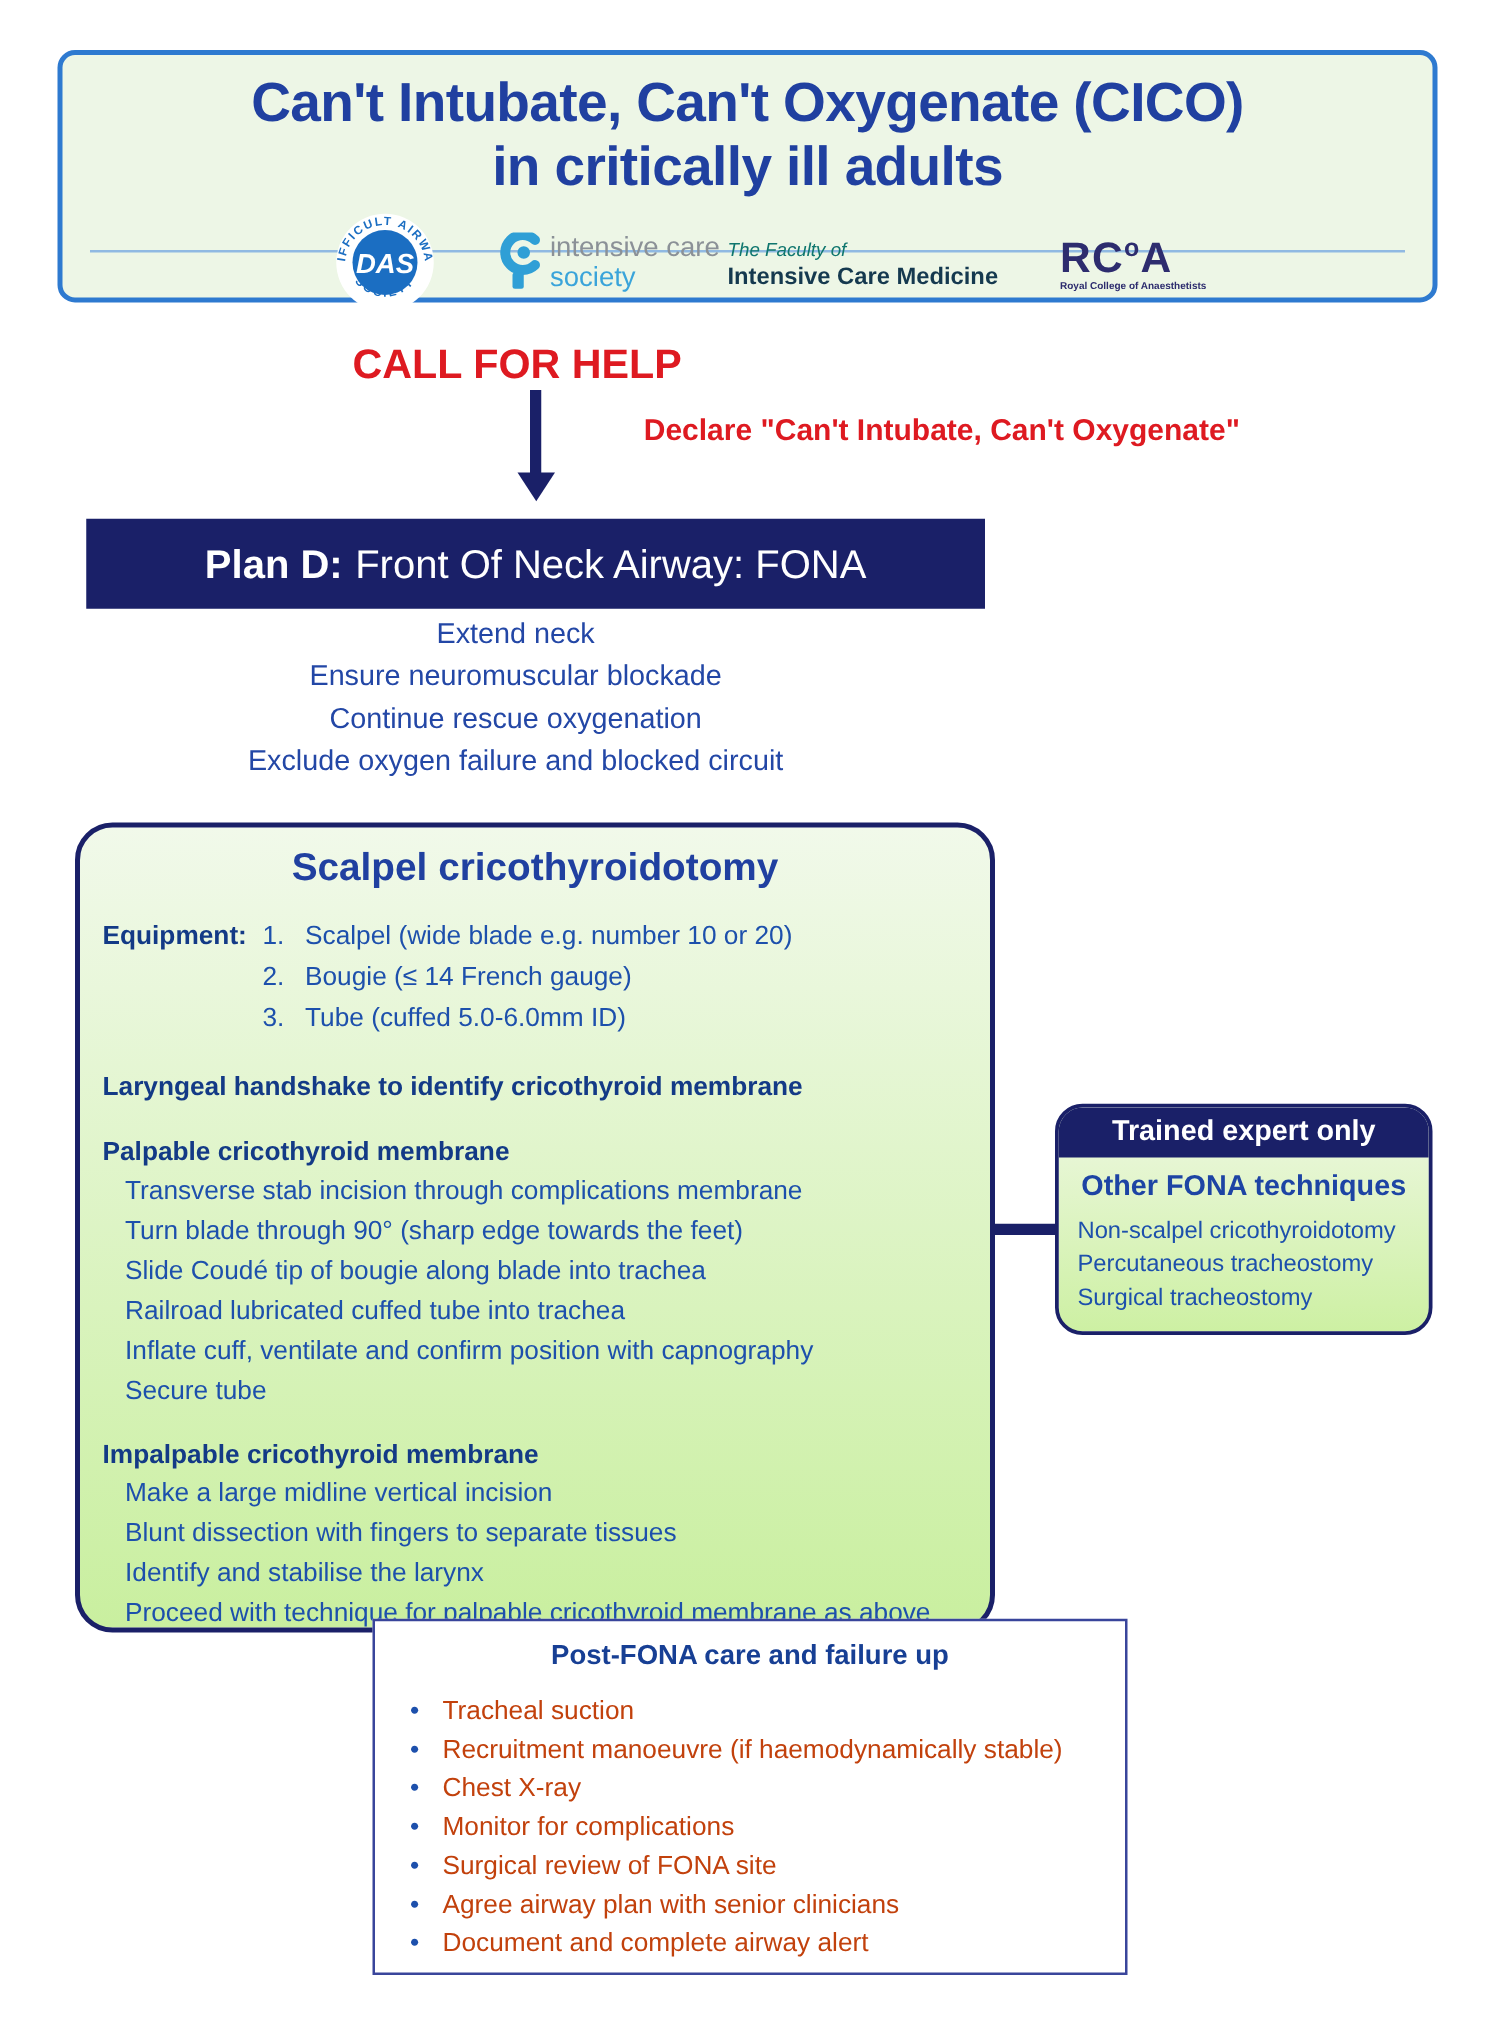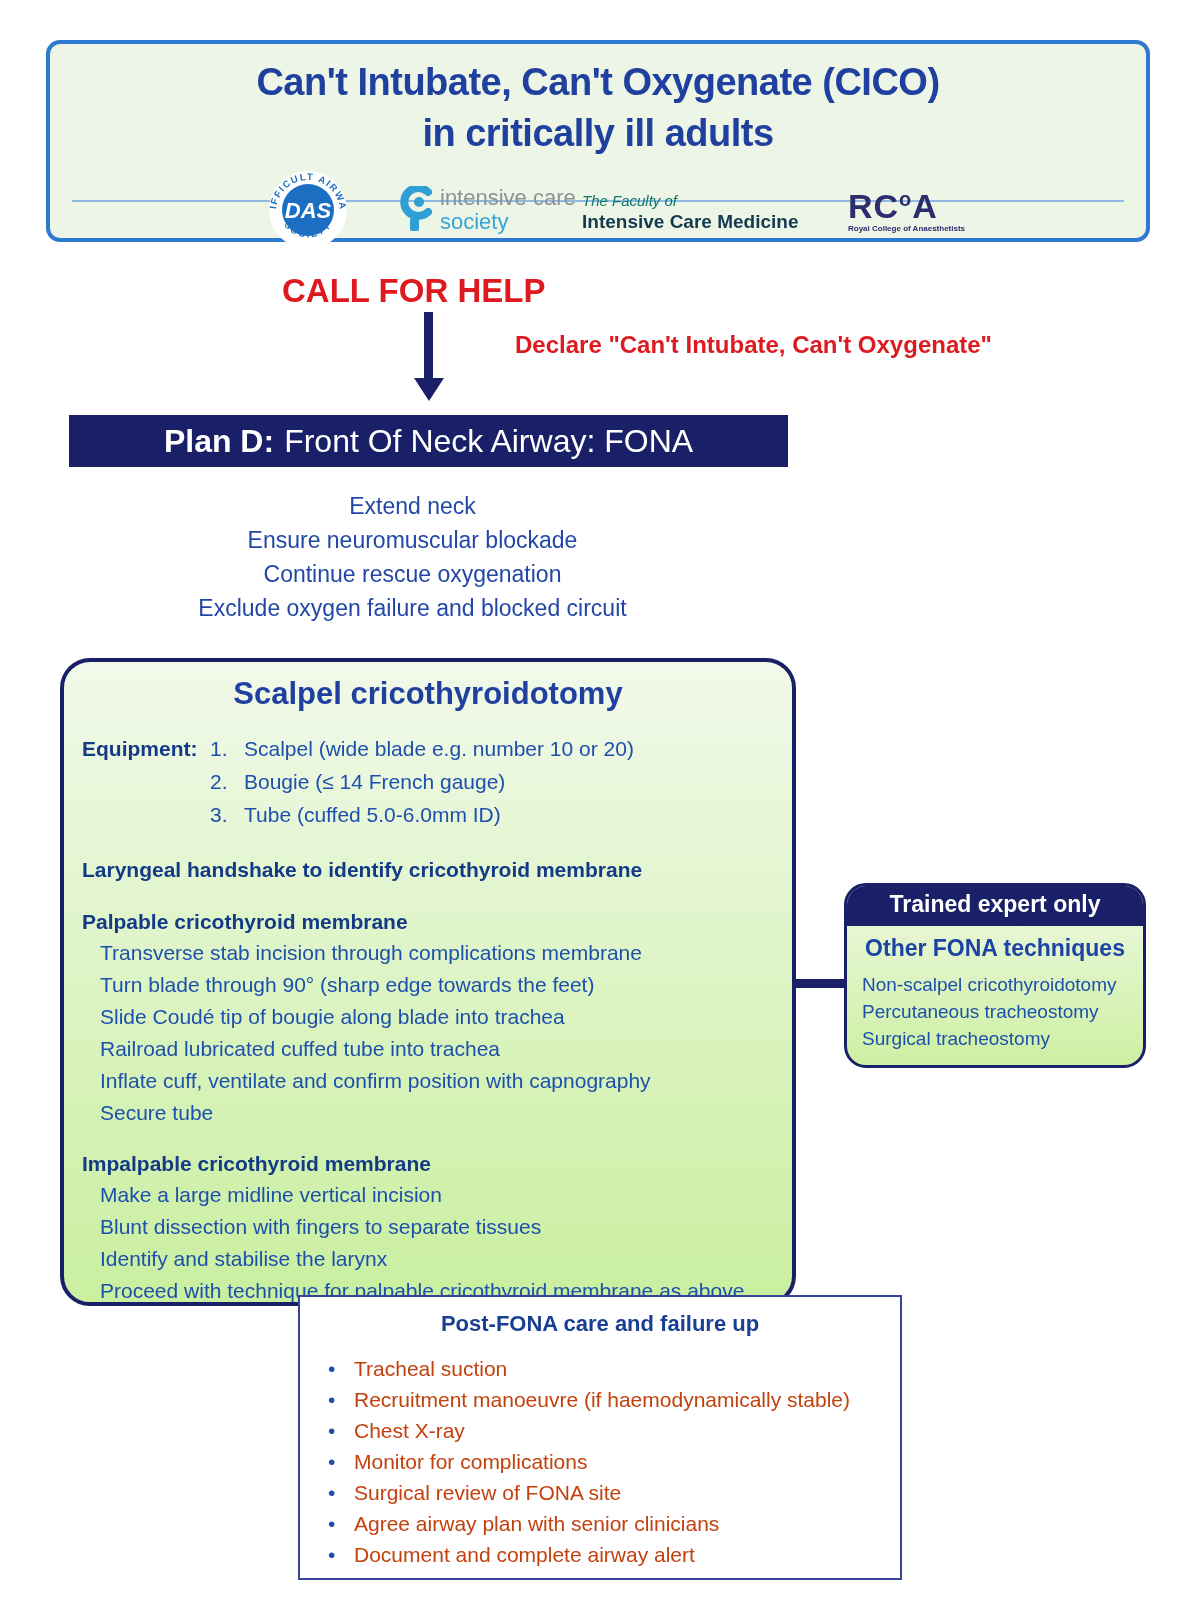--- a/index.html
+++ b/index.html
@@ -7,21 +7,21 @@
     position:relative;width:1200px;height:1618px;background:#ffffff;
     font-family:"Liberation Sans","DejaVu Sans",sans-serif;overflow:hidden;
   }
   
   .header-box{
     position:absolute;left:46px;top:40px;width:1104px;height:202px;
     box-sizing:border-box;border:4px solid #2e7ad0;border-radius:14px;
     background:#edf6e6;
   }
   .header-title{
-    margin-top:13px;text-align:center;font-weight:bold;font-size:38px;
+    margin-top:13px;text-align:center;font-weight:bold;font-size:44px;
     line-height:51px;color:#2040a0;letter-spacing:-0.5px;
   }
   .header-divider{
     position:absolute;left:22px;right:22px;top:156px;border-top:2px solid #90b9e2;
   }
   .logo{position:absolute;}
   .logo-das{left:218px;top:126px;}
   .logo-ics{left:348px;top:142px;display:flex;align-items:flex-start;}
   .ics-text{margin-left:8px;line-height:24px;font-size:22px;}
   .ics-line1{color:#8b9197;}
@@ -43,21 +43,21 @@
   .down-arrow-head{
     position:absolute;left:414px;top:378px;width:0;height:0;
     border-left:15px solid transparent;border-right:15px solid transparent;
     border-top:23px solid #1a2068;
   }
   .declare{
     position:absolute;left:515px;top:331px;font-size:24px;font-weight:bold;color:#de1a21;
   }
   
   .plan-banner{
-    position:absolute;left:69px;top:415px;width:719px;height:52px;background:#1a2068;
+    position:absolute;left:69px;top:415px;width:719px;height:72px;background:#1a2068;
     color:#ffffff;display:flex;align-items:center;justify-content:center;font-size:32px;
   }
   .plan-banner .bold{font-weight:bold;margin-right:10px;}
   
   .prep-steps{
     position:absolute;left:53px;top:489px;width:719px;text-align:center;
     font-size:23px;line-height:34px;color:#2347a6;
   }
   
   .scalpel-box{

